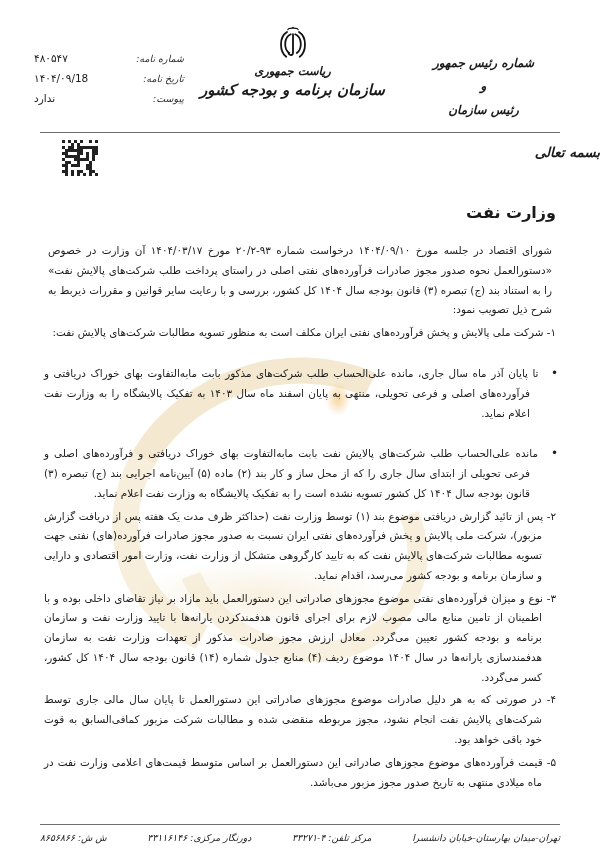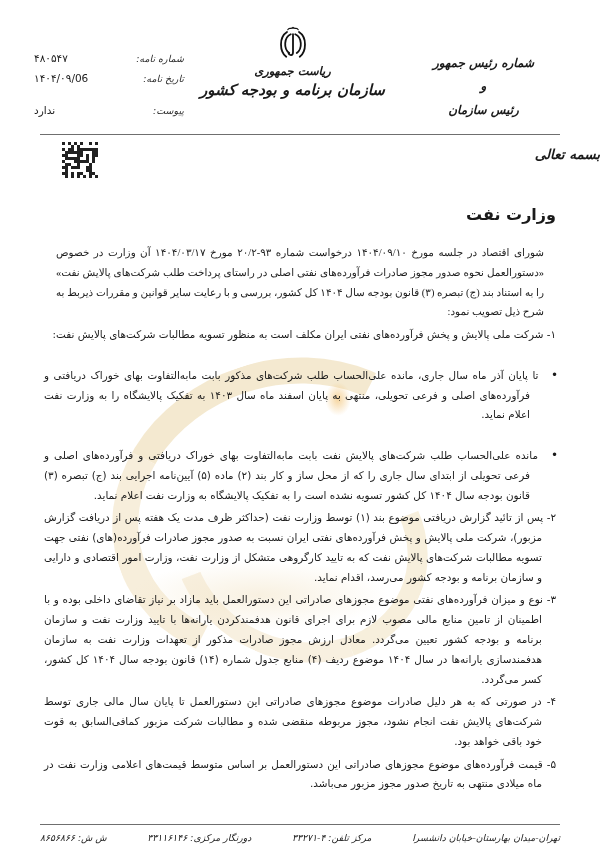--- a/index.html
+++ b/index.html
@@ -41,21 +41,21 @@
   .field-value{font-size:10.5px;font-weight:400;direction:ltr;}
   .divider{border:0;border-top:1.3px solid #6f6f6f;margin:10px 40px 0;position:relative;z-index:1;}
   
   .bsm-row{position:relative;height:56px;z-index:1;}
   .qr{position:absolute;left:62px;top:6px;}
   .bsm{text-align:right;padding-top:11px;font-size:13.5px;font-style:italic;font-weight:600;}
   
   .recipient{margin:14px 44px 12px;font-weight:bold;font-size:16px;position:relative;z-index:1;}
   .content{margin:7px 44px 0;font-size:10.4px;line-height:1.9;text-align:justify;
     position:relative;z-index:1;color:#1b1b1b;}
-  .par{margin:0 12px 3px;font-family:Liberation Serif, serif;}
+  .par{margin:0 4px 3px;}
   .item{padding-right:14px;text-indent:-14px;margin-top:3px;}
   .bullet{margin-right:13px;padding-right:13px;text-indent:-13px;margin-top:21px;}
   .num{font-weight:500;}
   .bmark{display:inline-block;transform:scale(1.15);}
   
   .footer{margin-top:auto;padding:0 40px 12px;position:relative;z-index:1;}
   .f-line{border:0;border-top:1.3px solid #6f6f6f;margin:0 0 7px;}
   .f-row{display:flex;justify-content:space-between;align-items:baseline;
     font-size:9.3px;font-style:italic;color:#222;}
 </style>
@@ -87,25 +87,25 @@
       <div class="org-line1">ریاست جمهوری</div>
       <div class="org-line2">سازمان برنامه و بودجه کشور</div>
     </div>
     <div class="h-left">
       <div class="field-row">
         <span class="field-label">شماره نامه:</span>
         <span class="field-value">۴۸۰۵۴۷</span>
       </div>
       <div class="field-row">
         <span class="field-label">تاریخ نامه:</span>
-        <span class="field-value">۱۴۰۴/۰۹/06</span>
+        <span class="field-value">۱۴۰۴/۰۹/18</span>
       </div>
       <div class="field-row">
         <span class="field-label">پیوست:</span>
-        <span class="field-value" style="direction:rtl;font-weight:500;margin-top:12px;">ندارد</span>
+        <span class="field-value" style="direction:rtl;font-weight:500;">ندارد</span>
       </div>
     </div>
   </div>
 
   <hr class="divider">
 
   <div class="bsm-row">
     <svg class="qr" width="36" height="38" viewBox="0 0 12 12" shape-rendering="crispEdges">
         <rect x="0" y="0" width="1" height="1" fill="#222"></rect>
         <rect x="2" y="0" width="1" height="1" fill="#222"></rect>

